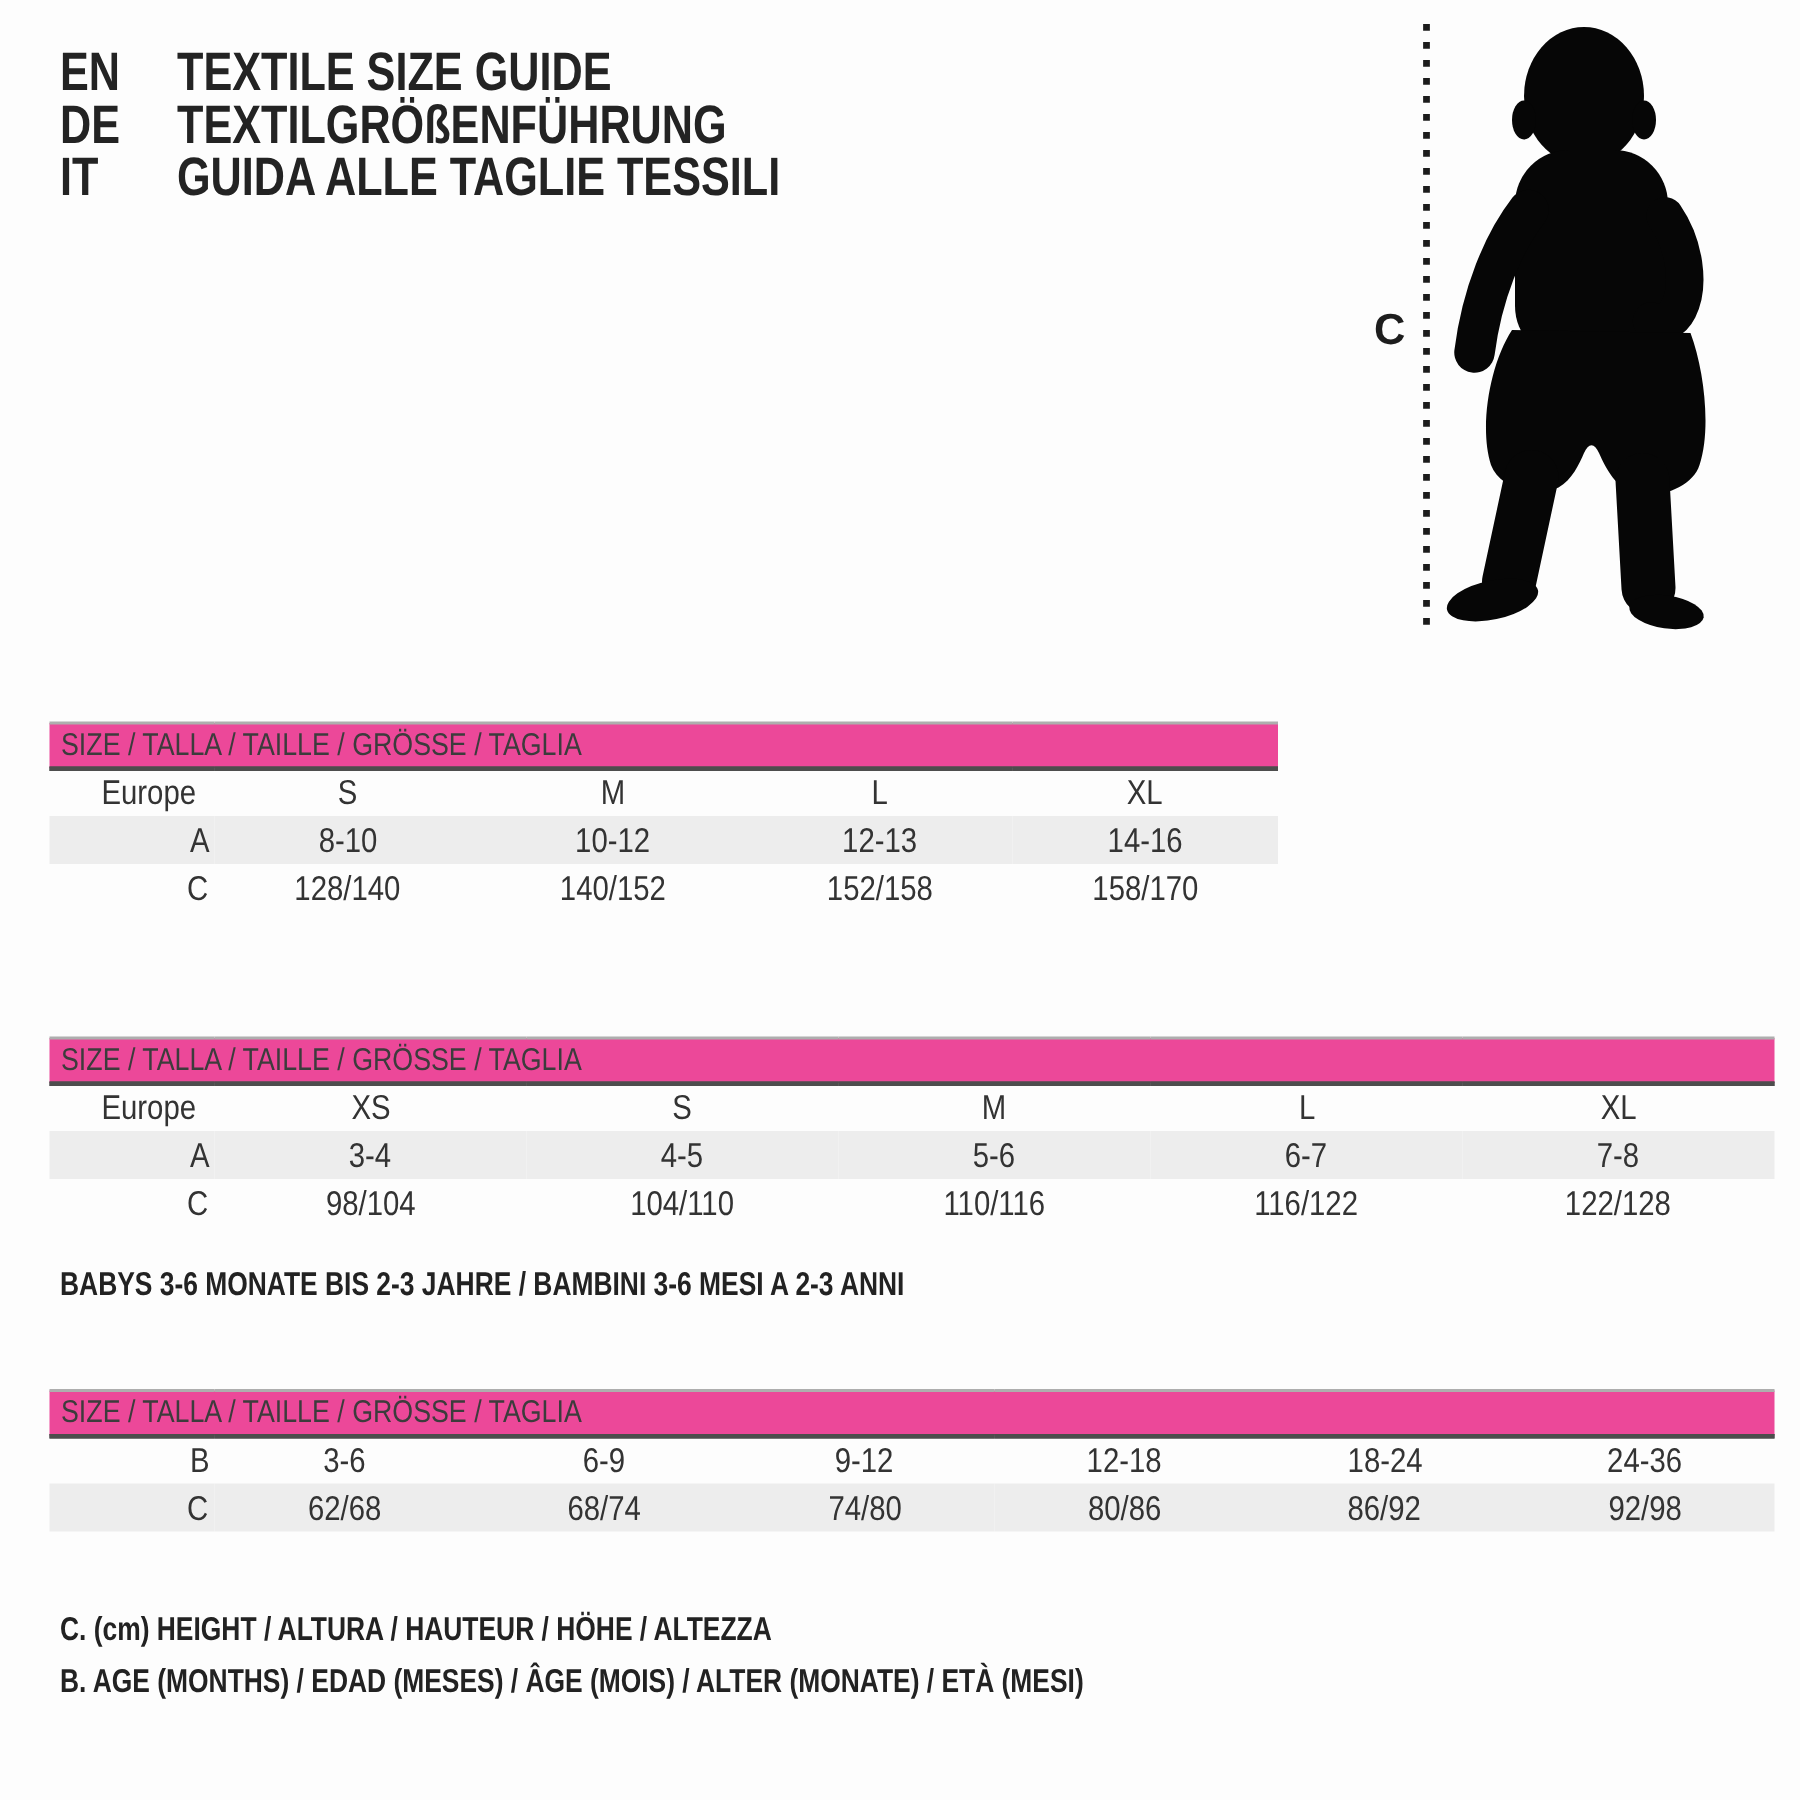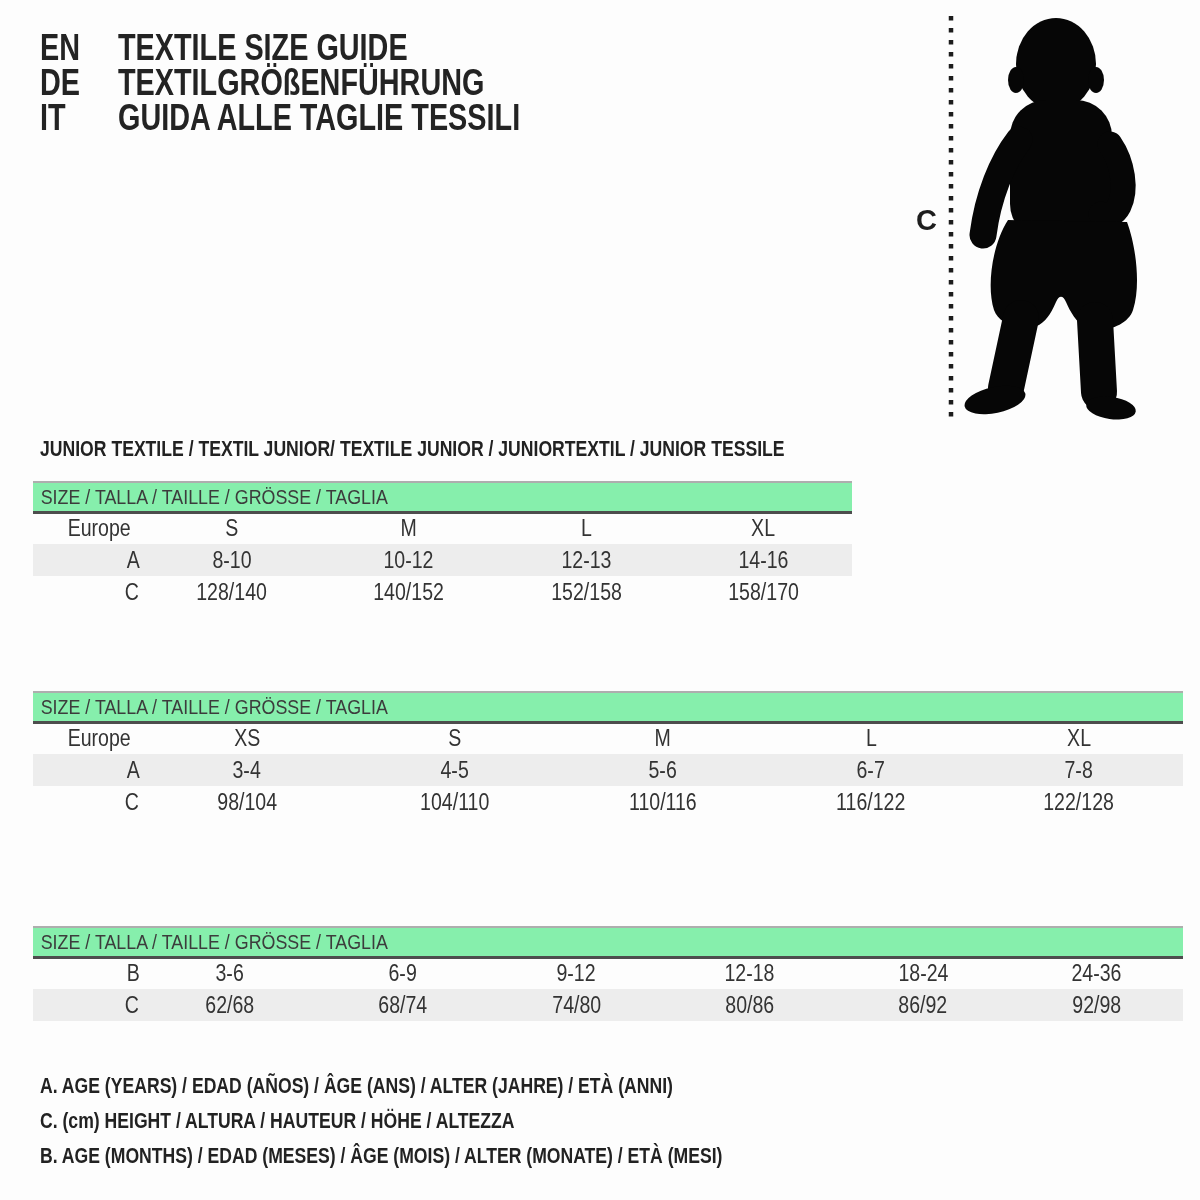--- a/index.html
+++ b/index.html
@@ -22,21 +22,21 @@
   
   .figure { position:absolute; left:890px; top:0; width:310px; height:430px; }
   .figure-label { position:absolute; left:26px; top:204px; font-size:29px; font-weight:700; color:#1d1d1d; }
 
   
   .heading { position:absolute; left:40px; font-size:22px; font-weight:700; color:#222222; line-height:35px; }
   .size-table { position:absolute; left:33px; border-collapse:collapse; table-layout:fixed; font-size:23px; }
   .tbl-junior { width:819px; }
   .tbl-wide   { width:1150px; }
   .size-table th.size-header {
-    background:#86efac; height:30px; text-align:left; font-size:21px; font-weight:400; color:#3c3c3c;
+    background:#ec4899; height:30px; text-align:left; font-size:21px; font-weight:400; color:#3c3c3c;
     border-top:2px solid #aeaeae; border-bottom:3px solid #4d4d4d; padding:0;
   }
   .size-table th.size-header .cond85 { padding-left:9px; }
   .size-table tbody td { height:32px; text-align:center; font-weight:400; color:#333333; }
   .size-table tbody td.rowlabel { text-align:right; }
   .size-table tbody td.rowlabel .cond85 { padding-left:9px; }
   .size-table tbody tr:nth-child(even) { background:#ededed; }
 
   .sub-small { font-size:0.62em; vertical-align:-0.22em; }
 
@@ -84,23 +84,20 @@
         <path d="M118 220 C 103 243, 96 285, 104 310 C 110 326, 134 332, 149 325 C 158 320, 163 309, 166 302 C 169 295, 173 295, 176 302 C 180 311, 186 323, 197 328 C 212 334, 238 326, 243 310 C 251 286, 246 246, 237 222 Z"></path>
         <path d="M131 318 L 116 388" stroke="#060606" stroke-width="36" stroke-linecap="round" fill="none"></path>
         <path d="M205 320 L 209 392" stroke="#060606" stroke-width="36" stroke-linecap="round" fill="none"></path>
         <ellipse cx="105" cy="400" rx="31" ry="13" transform="rotate(-12 105 400)"></ellipse>
         <ellipse cx="221" cy="408" rx="25" ry="11" transform="rotate(8 221 408)"></ellipse>
       </g>
     </svg>
     <span class="figure-label">C</span>
   </div>
 
-  <div class="heading" id="s1-heading">
-    <span class="cond">JUNIOR TEXTILE / TEXTIL JUNIOR/ TEXTILE JUNIOR / JUNIORTEXTIL / JUNIOR TESSILE</span>
-  </div>
   <table class="size-table tbl-junior" id="s1-table">
     <colgroup>
         <col style="width:110px">
         <col>
         <col>
         <col>
         <col>
       </colgroup>
     <thead>
       <tr>
@@ -172,20 +169,21 @@
           <td><span class="cond85" style="transform-origin: 50% 50%;">98/104</span></td>
           <td><span class="cond85" style="transform-origin: 50% 50%;">104/110</span></td>
           <td><span class="cond85" style="transform-origin: 50% 50%;">110/116</span></td>
           <td><span class="cond85" style="transform-origin: 50% 50%;">116/122</span></td>
           <td><span class="cond85" style="transform-origin: 50% 50%;">122/128</span></td>
         </tr>
       </tbody>
   </table>
 
   <div class="heading" id="s3-heading">
+    <div><span class="cond">BABYS 3-6 MONATE BIS 2-3 JAHRE / BAMBINI 3-6 MESI A 2-3 ANNI</span></div>
   </div>
   <table class="size-table tbl-wide" id="s3-table">
     <colgroup>
         <col style="width:110px">
         <col>
         <col>
         <col>
         <col>
         <col>
         <col>
@@ -213,18 +211,17 @@
           <td><span class="cond85" style="transform-origin: 50% 50%;">68/74</span></td>
           <td><span class="cond85" style="transform-origin: 50% 50%;">74/80</span></td>
           <td><span class="cond85" style="transform-origin: 50% 50%;">80/86</span></td>
           <td><span class="cond85" style="transform-origin: 50% 50%;">86/92</span></td>
           <td><span class="cond85" style="transform-origin: 50% 50%;">92/98</span></td>
         </tr>
       </tbody>
   </table>
 
   <div class="legend">
-    <div class="legend-line"><span class="cond">A. AGE (YEARS) / EDAD (AÑOS) / ÂGE (ANS) / ALTER (JAHRE) / ETÀ (ANNI)</span></div>
     <div class="legend-line"><span class="cond">C. (cm) HEIGHT / ALTURA / HAUTEUR / HÖHE / ALTEZZA</span></div>
     <div class="legend-line"><span class="cond">B. AGE (MONTHS) / EDAD (MESES) / ÂGE (MOIS) / ALTER (MONATE) / ETÀ (MESI)</span></div>
   </div>
 
 </div>
 
 </body></html>

